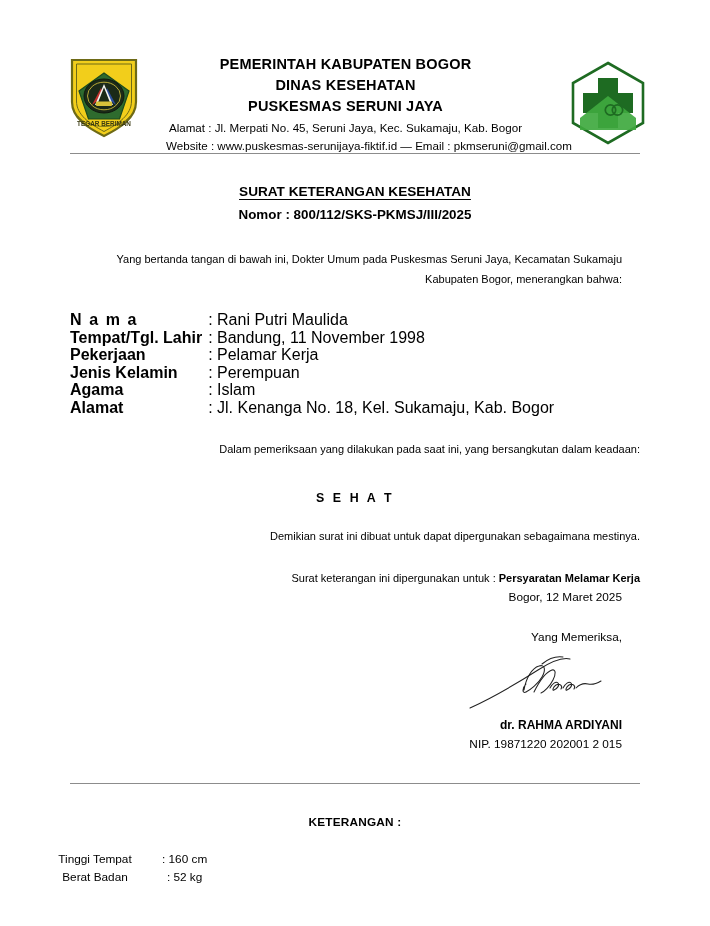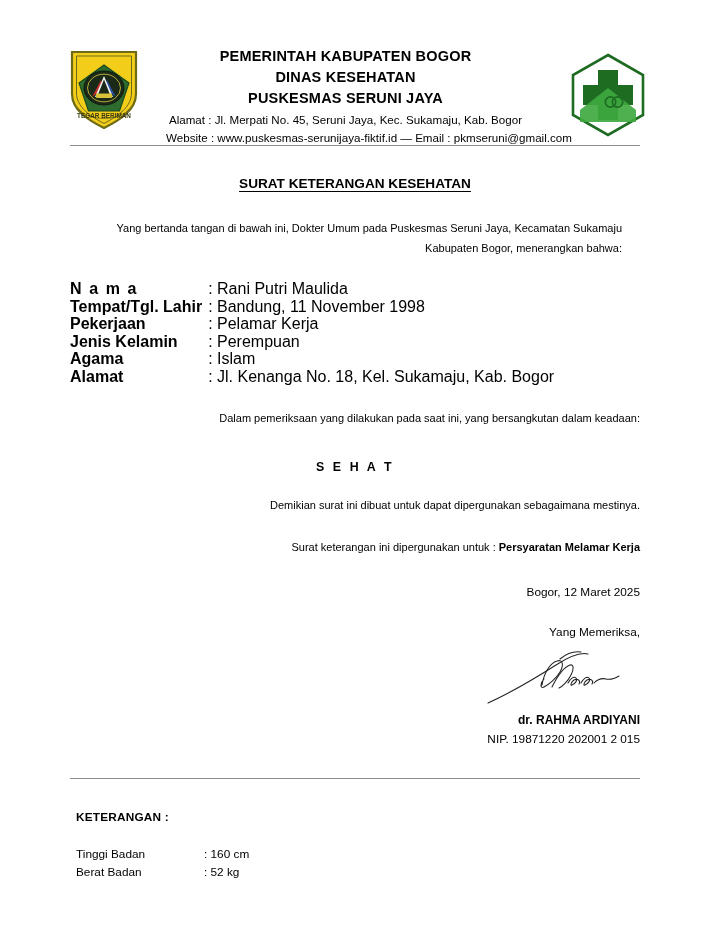--- a/index.html
+++ b/index.html
@@ -21,20 +21,21 @@
     width: 710px;
     height: 926px;
     padding: 0;
   }
 
   
   .letterhead {
     position: relative;
     padding: 46px 89px 0 70px;
     height: 130px;
+    margin-top: 8px;
   }
   .logo-left {
     position: absolute;
     left: 68px;
     top: 48px;
     width: 72px;
     height: 82px;
   }
   .logo-right {
     position: absolute;
@@ -131,22 +132,21 @@
     width: 128px;
     padding-right: 6px;
   }
   .ident td.value {
     font-weight: normal;
   }
   .label-nama { letter-spacing: 1.6px; }
 
   
   .sign-block {
-    margin-top: 26px;
-    padding-right: 70px;
+    padding-right: 88px;
     text-align: right;
   }
   .sign-place {
     font-size: 11.8px;
     line-height: 18px;
   }
   .sign-role {
     font-size: 11.8px;
     line-height: 18px;
     margin-top: 22px;
@@ -167,21 +167,21 @@
     line-height: 18px;
   }
   .sign-nip {
     font-size: 11.8px;
     font-weight: normal;
     line-height: 18px;
     margin-top: 1px;
   }
 
   
-  .notes-wrap { padding: 0 76px; }
+  .notes-wrap { padding: 0 34px; text-align: center; }
   .notes-title {
     font-size: 11.8px;
     font-weight: bold;
     margin-top: 31px;
     letter-spacing: 0.2px;
   }
   .notes {
     margin-top: 22px;
     border-collapse: collapse;
   }
@@ -250,20 +250,21 @@
         <div class="head-line-sub">Alamat : Jl. Merpati No. 45, Seruni Jaya, Kec. Sukamaju, Kab. Bogor</div>
         <div class="head-line-sub">Website : www.puskesmas-serunijaya-fiktif.id — Email : pkmseruni@gmail.com</div>
       </div>
     </div>
   </div>
 
   <div class="rule rule-top"></div>
 
   <div class="doc-title-block">
     <div class="doc-title">SURAT KETERANGAN KESEHATAN</div>
+    <div class="doc-number">Nomor : 800/112/SKS-PKMSJ/III/2025</div>
   </div>
 
   <div class="body-wrap">
 
     <div class="para para-intro">Yang bertanda tangan di bawah ini, Dokter Umum pada Puskesmas Seruni Jaya, Kecamatan Sukamaju Kabupaten Bogor, menerangkan bahwa:</div>
 
     <table class="ident">
       <tbody>
         <tr>
           <td class="label label-nama">N a m a</td>
@@ -329,21 +330,21 @@
     <div class="sign-nip">NIP. 19871220 202001 2 015</div>
   </div>
 
   <div class="rule rule-bottom spacer-rule-bottom"></div>
 
   <div class="notes-wrap">
     <div class="notes-title">KETERANGAN :</div>
     <table class="notes">
       <tbody>
         <tr>
-          <td class="label">Tinggi Badan</td>
+          <td class="label">Tinggi Tempat</td>
           <td class="value">: 160 cm</td>
         </tr>
         <tr>
           <td class="label">Berat Badan</td>
           <td class="value">: 52 kg</td>
         </tr>
       </tbody>
     </table>
   </div>
 

